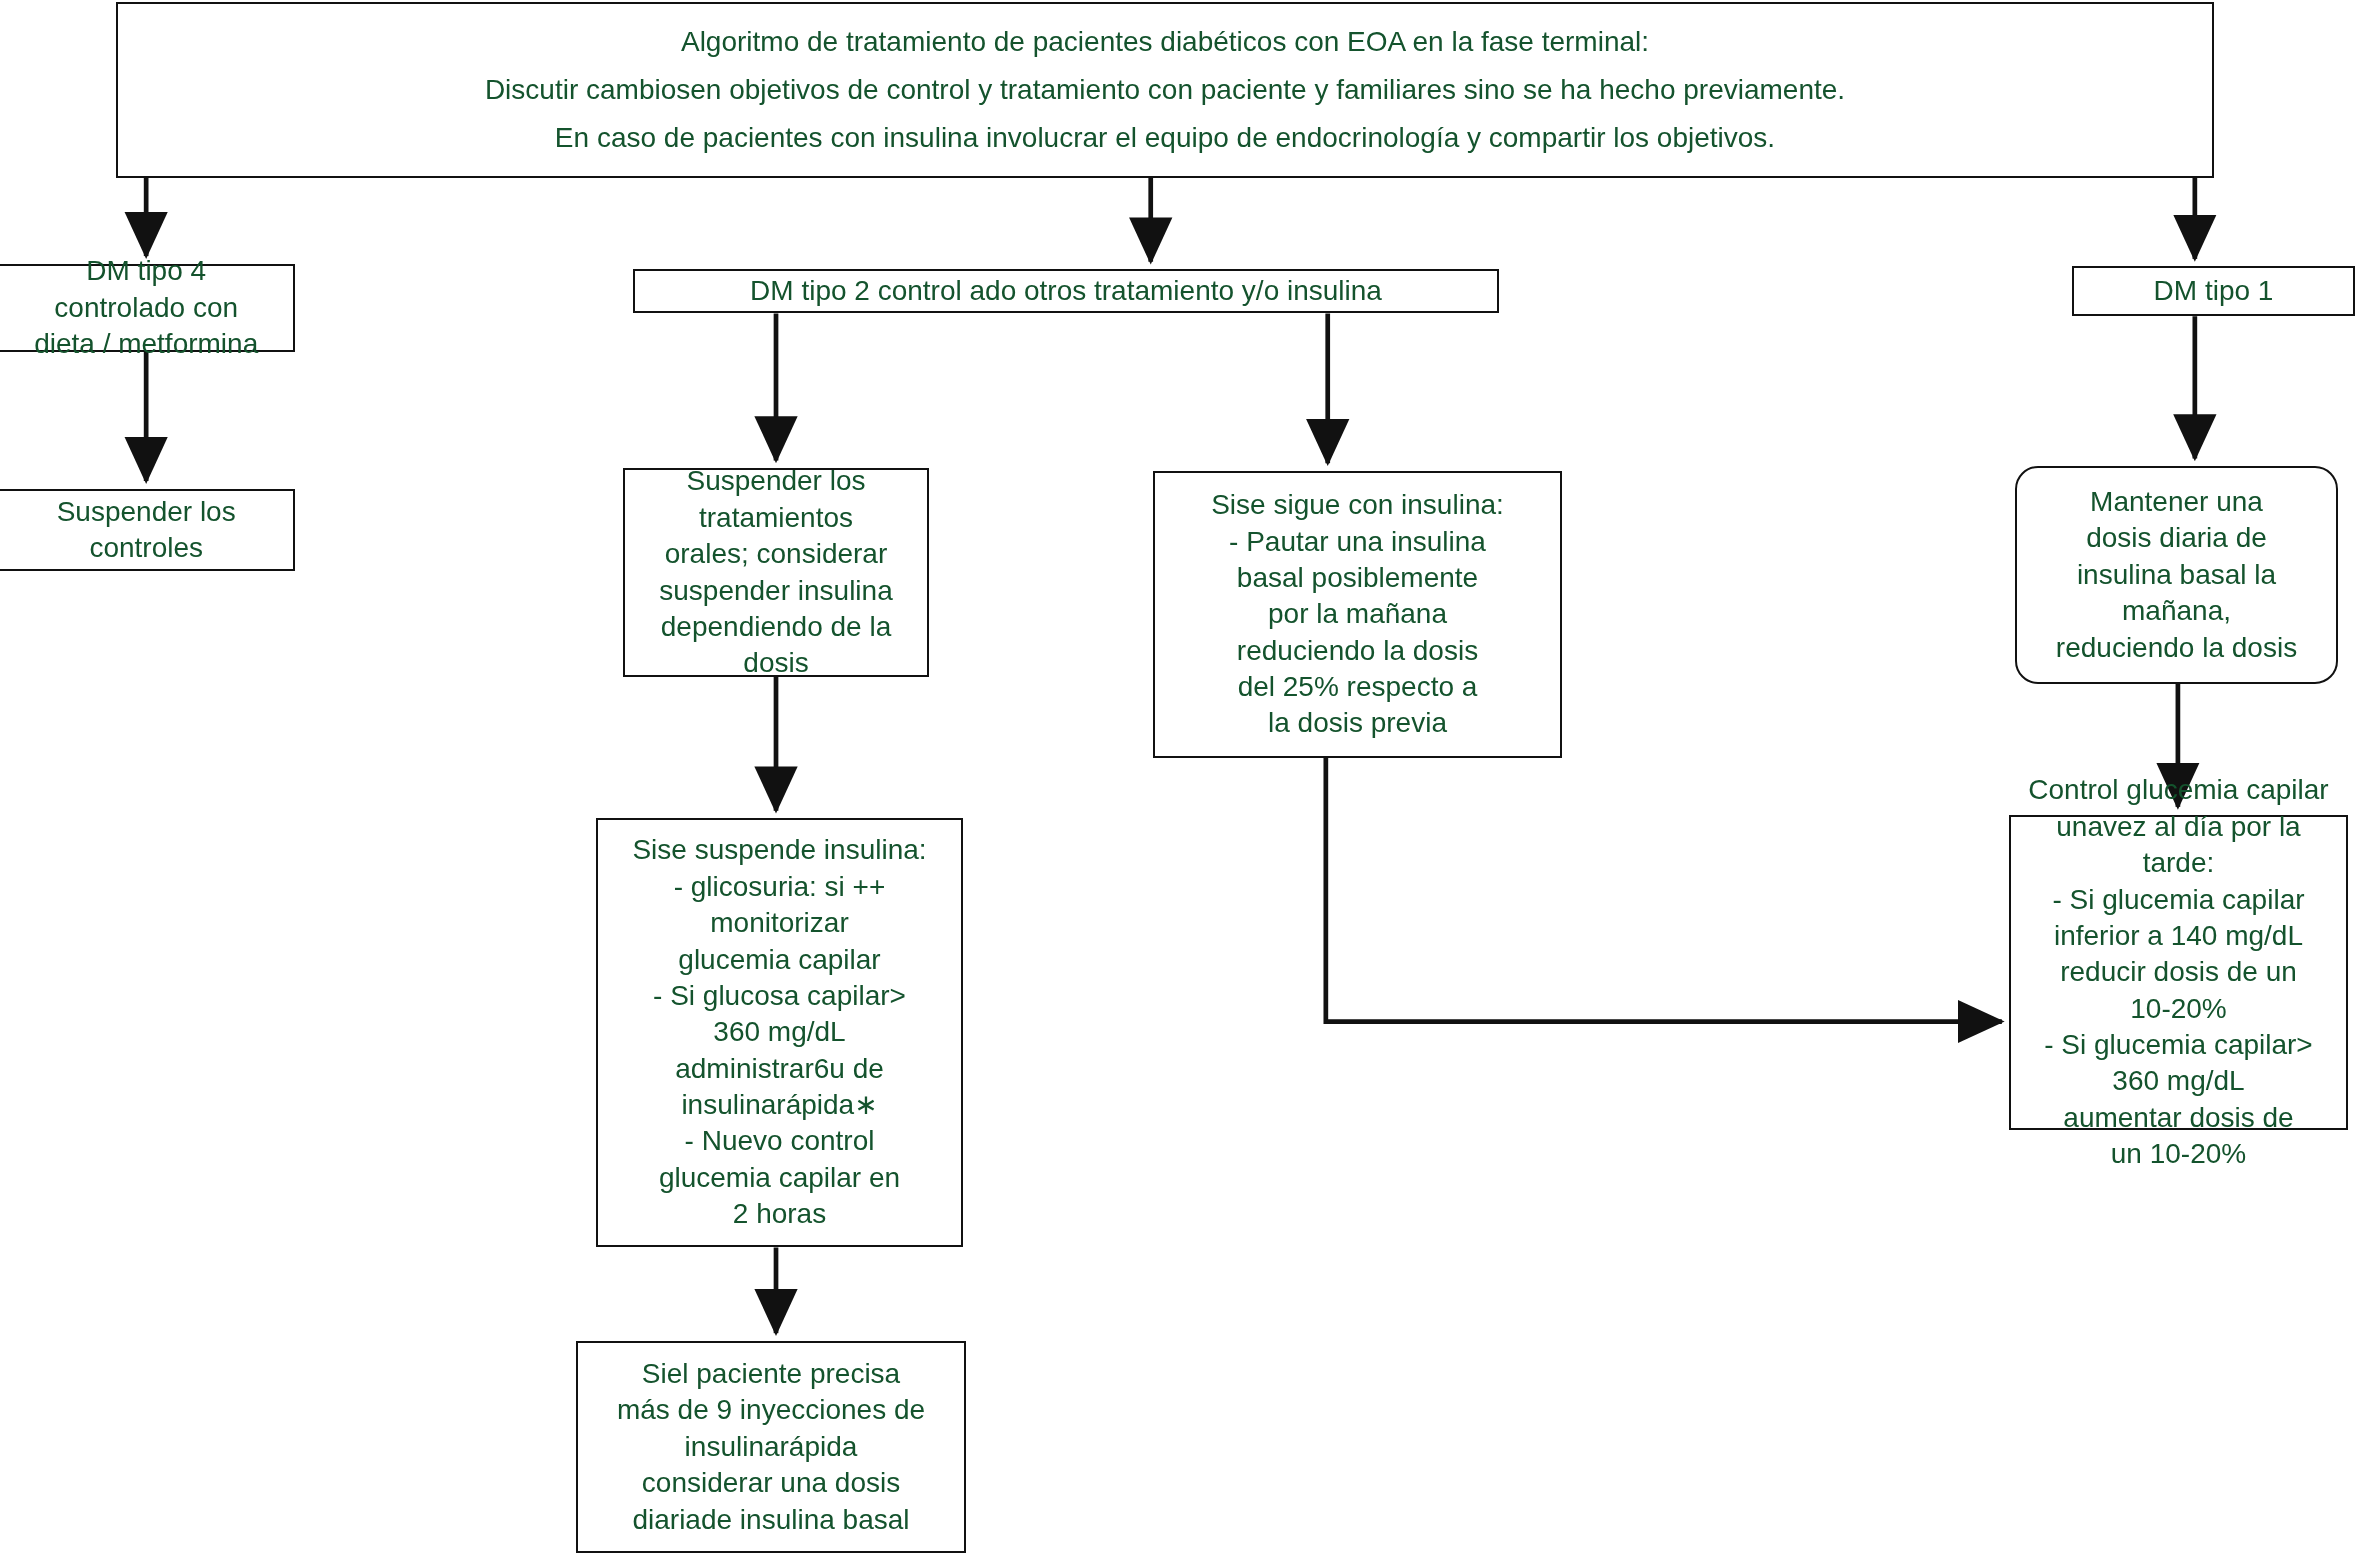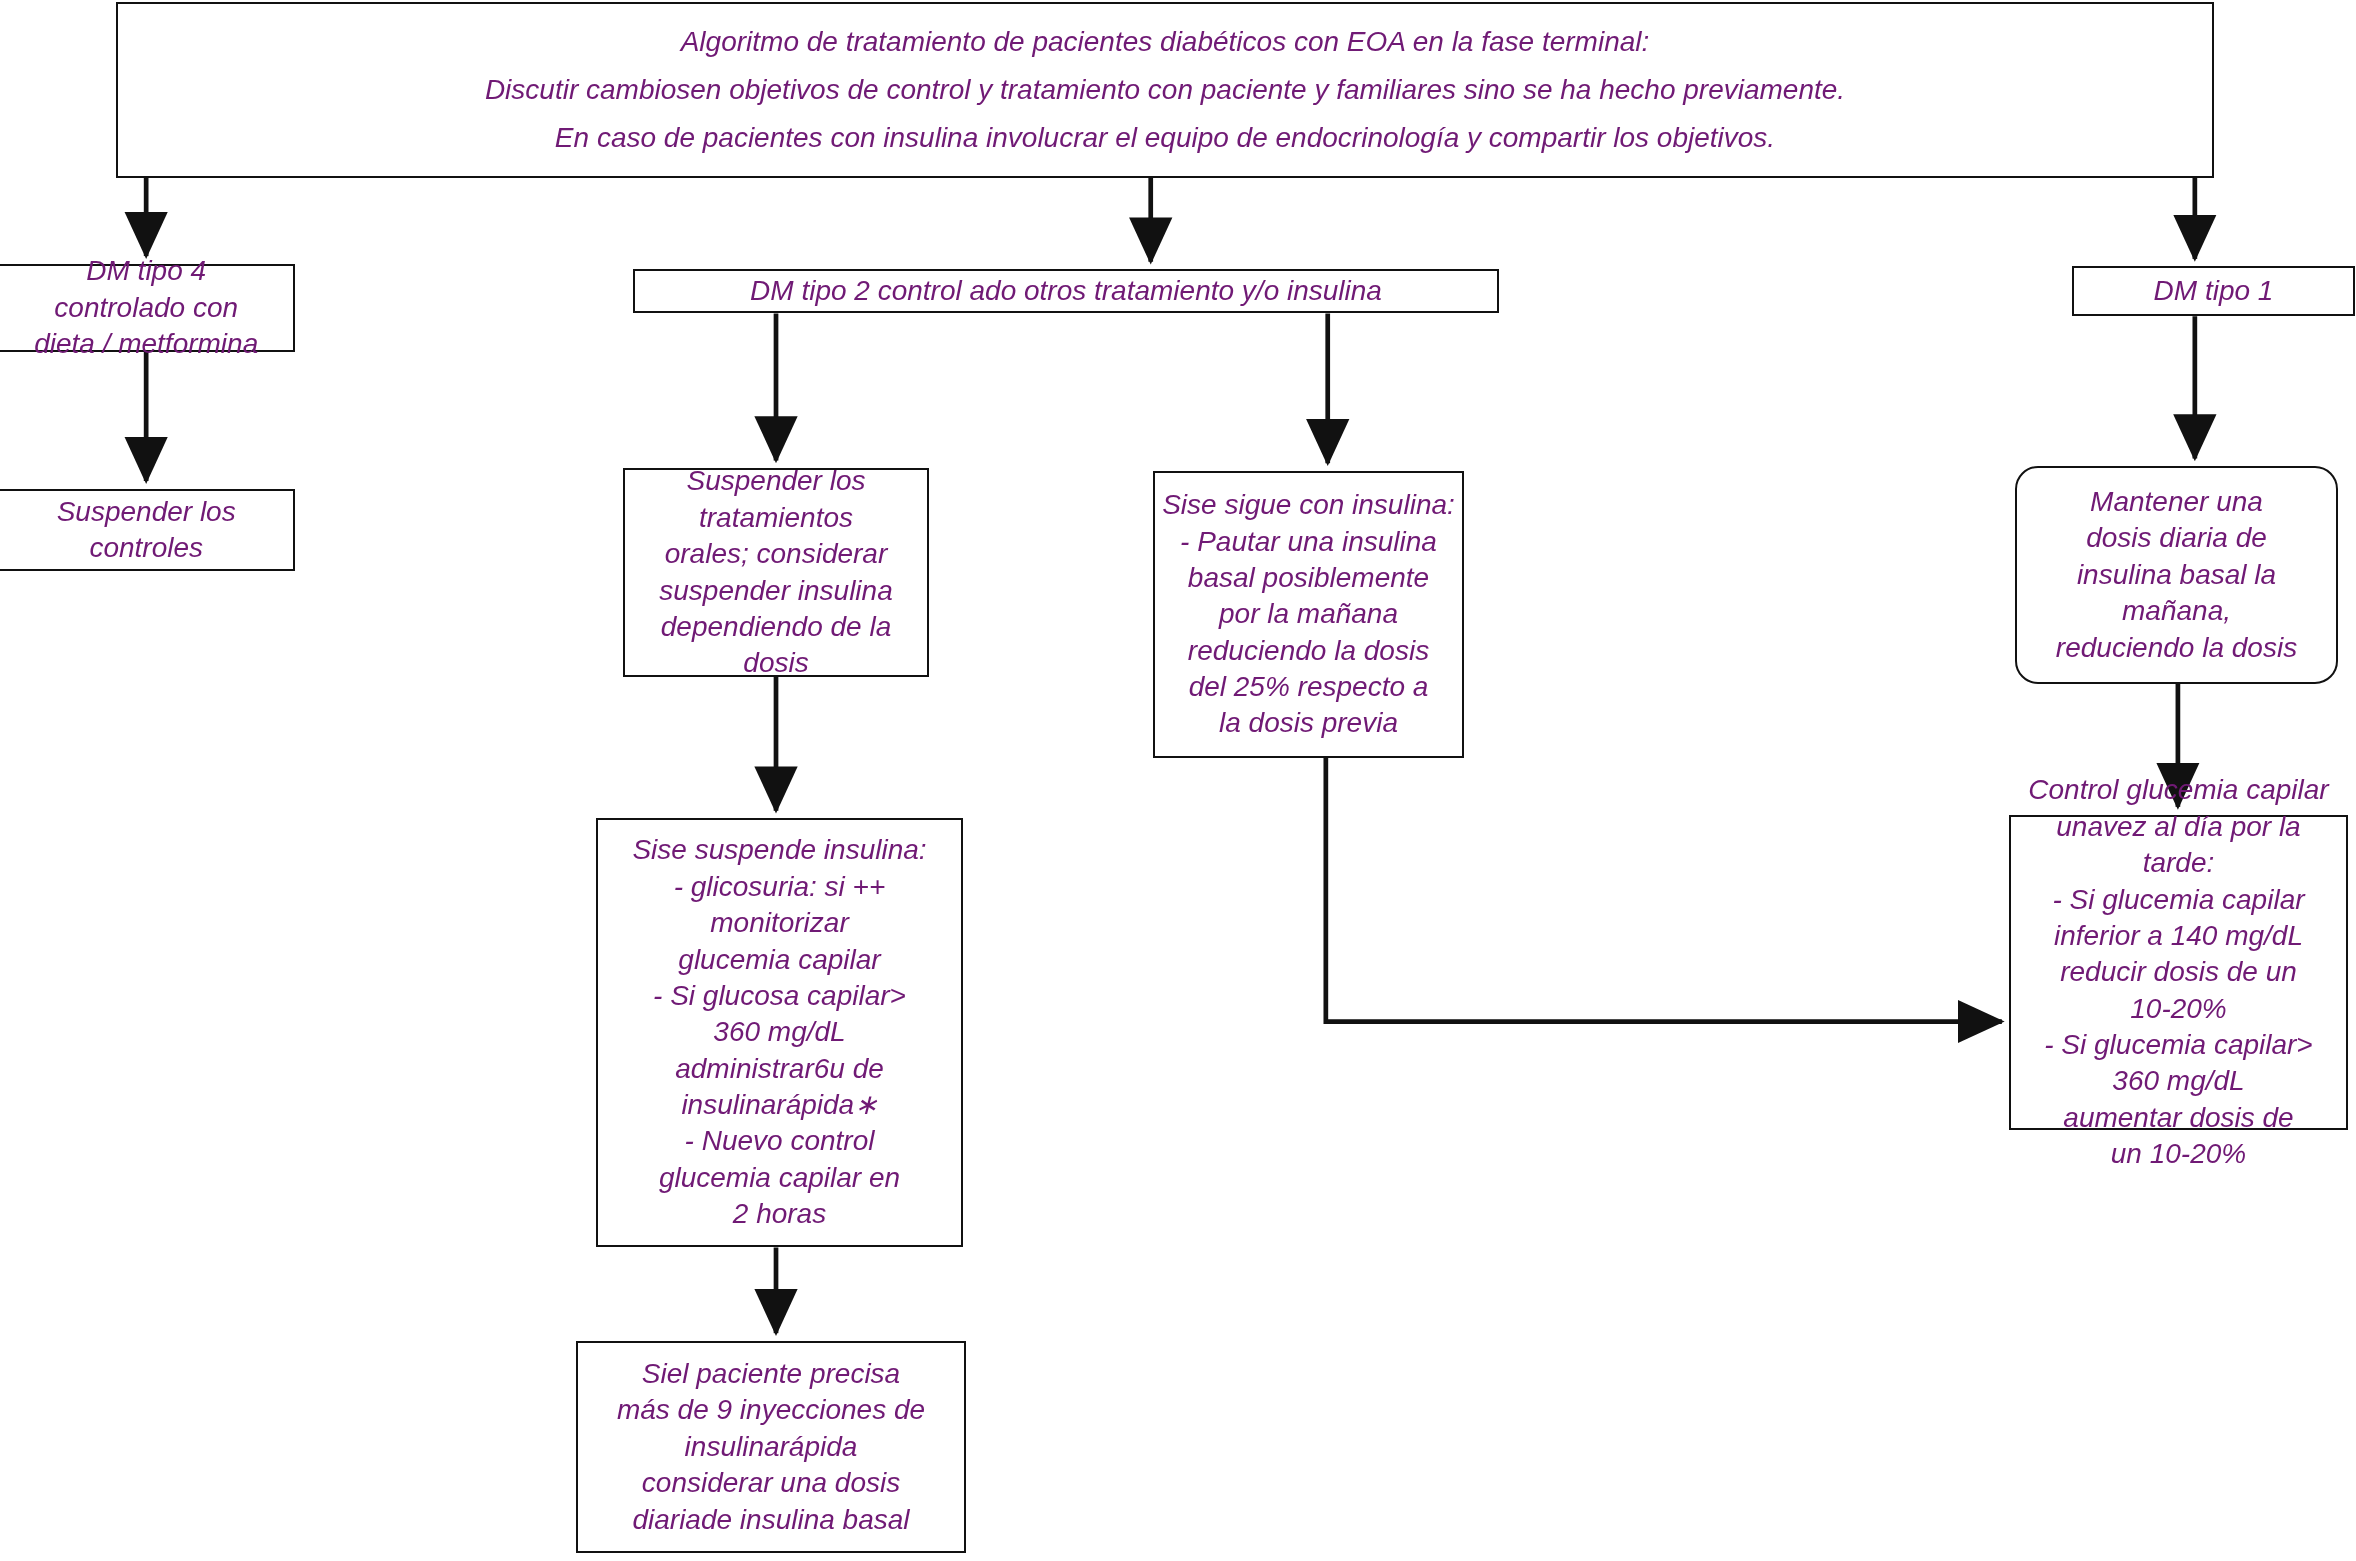--- a/index.html
+++ b/index.html
@@ -25,23 +25,22 @@
   }
   .node {
     position: absolute;
     box-sizing: border-box;
     background: #ffffff;
     border: 2.8px solid #111111;
     display: flex;
     align-items: center;
     justify-content: center;
     text-align: center;
-    color: #701a75;
+    color: #14532d;
     z-index: 2;
-    font-style: italic;
   }
   .node .txt {
     width: 100%;
     white-space: pre-line;
     line-height: 1.30;
     font-size: 28px;
   }
   
   #node-header {
     left: 116px;
@@ -88,21 +87,21 @@
   #node-siel-paciente {
     left: 576px;
     top: 1341px;
     width: 390px;
     height: 212px;
   }
   
   #node-sise-sigue {
     left: 1153px;
     top: 471px;
-    width: 311px;
+    width: 409px;
     height: 287px;
   }
   
   #node-dm1 {
     left: 2055px;
     top: 266px;
     width: 283px;
     height: 50px;
     margin-left: 17px;
   }

